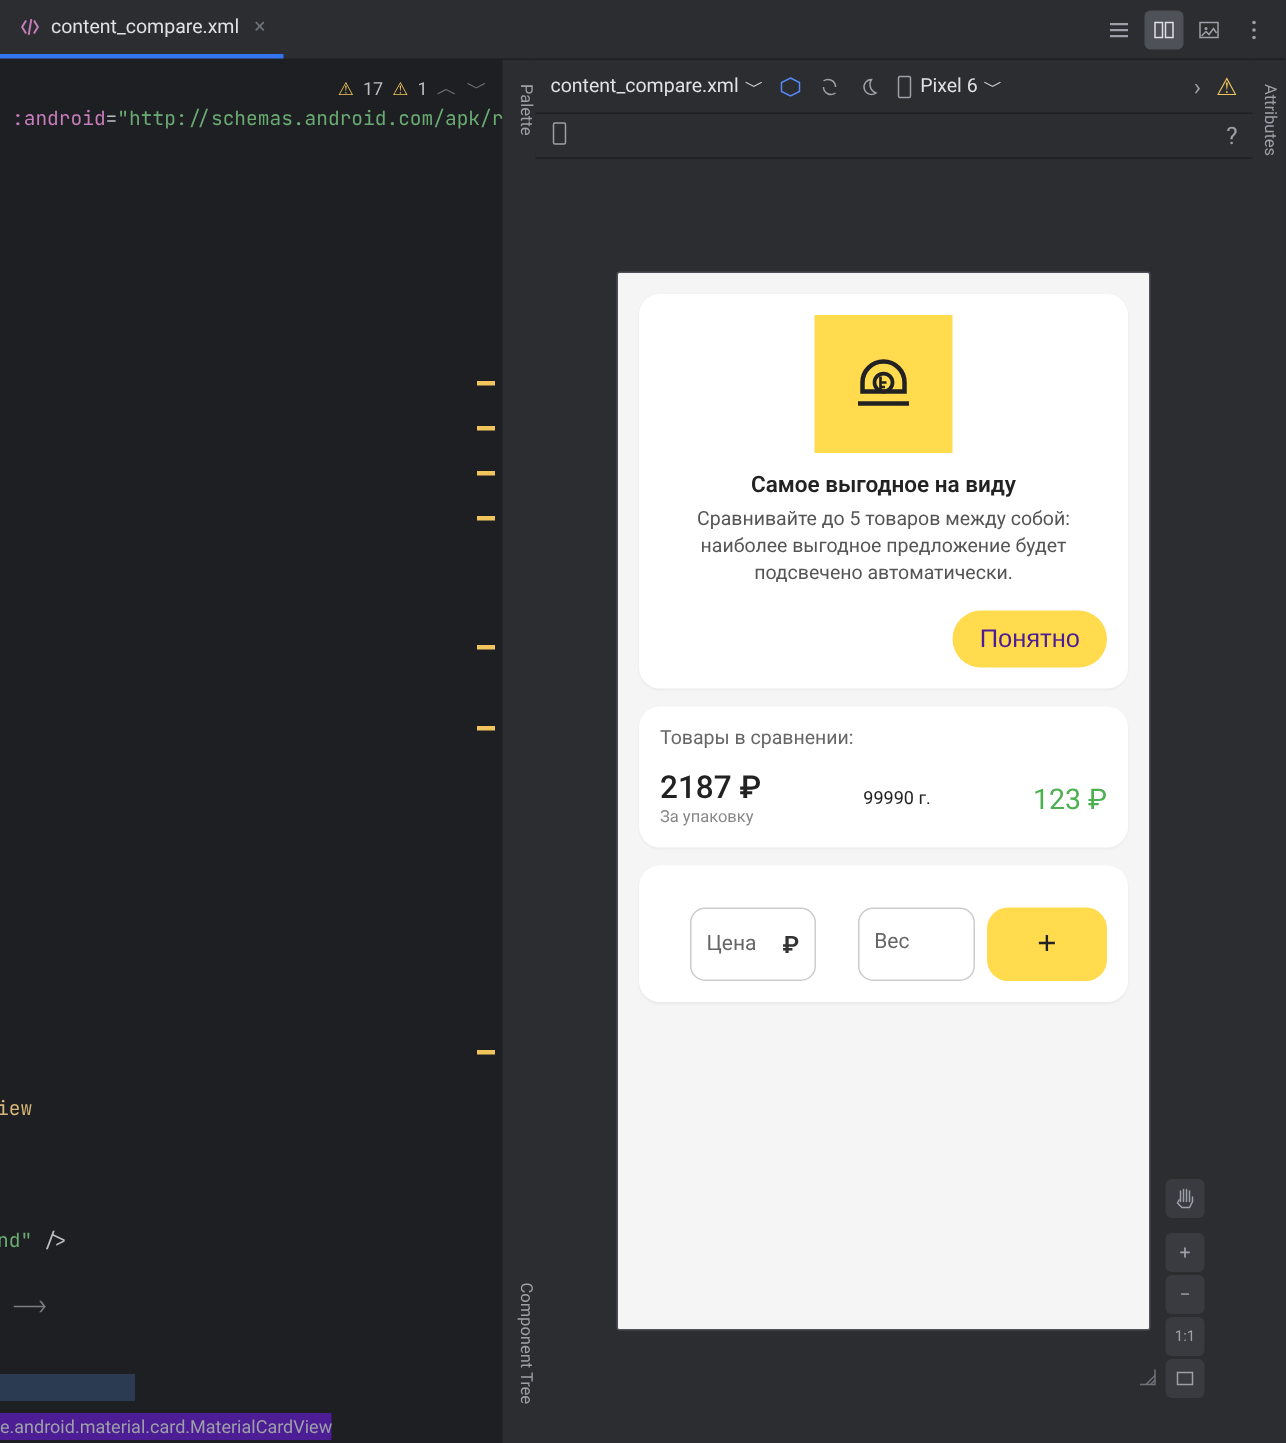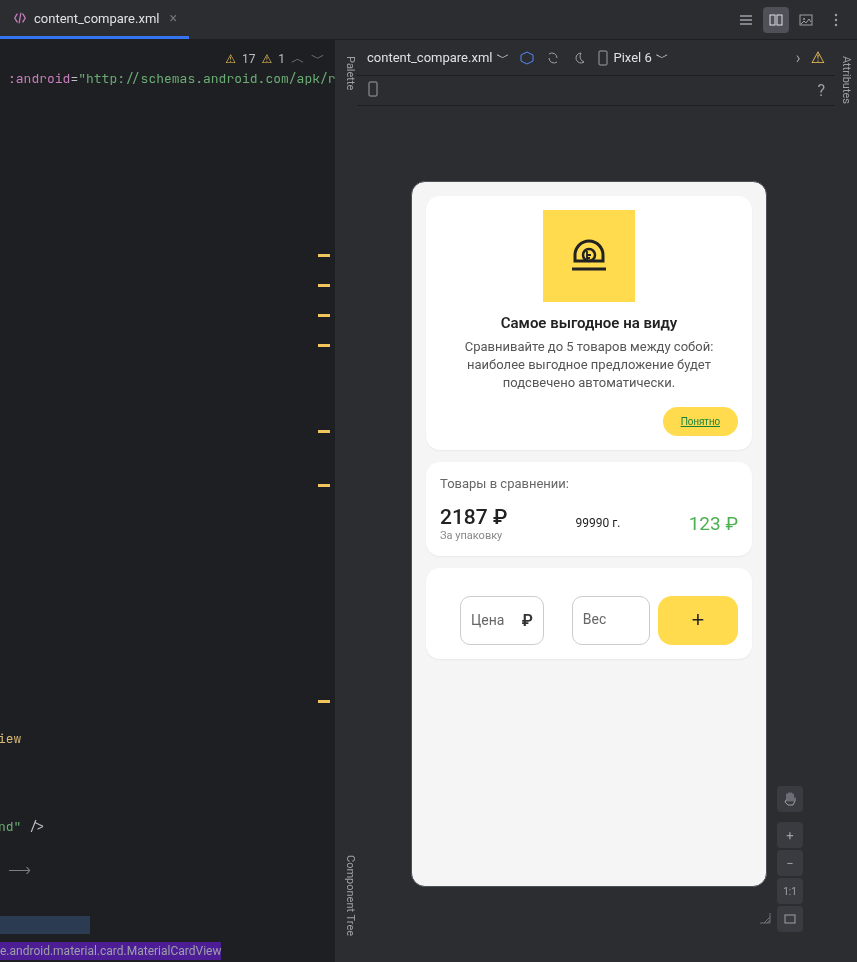--- a/index.html
+++ b/index.html
@@ -185,21 +185,21 @@
   overflow: hidden;
 }
 .device-frame {
   position: absolute;
   left: 54px;
   top: 75px;
   width: 356px;
   height: 706px;
   background: #f5f5f5;
   border: 1px solid #4e5157;
-  border-radius: 14px;
+  border-radius: 2px;
   overflow: hidden;
 }
 .device-content {
   padding: 14px;
   display: flex;
   flex-direction: column;
   gap: 12px;
 }
 
 .card {
@@ -227,29 +227,28 @@
 }
 .card-desc {
   text-align: center;
   font-size: 13px;
   color: #555;
   margin-top: 6px;
   line-height: 1.4;
 }
 .card-btn {
   background: #ffdb4d;
-  color: #15803d;
-  font-size: 10px;
+  color: #4c1d95;
+  font-size: 17px;
   font-weight: 500;
   padding: 9px 18px;
   border-radius: 20px;
   border: none;
   float: right;
   margin-top: 14px;
-  text-decoration: underline;
 }
 .card::after { content: ""; display: block; clear: both; }
 
 .card-label {
   font-size: 13px;
   color: #666;
 }
 .compare-row {
   display: flex;
   align-items: center;

